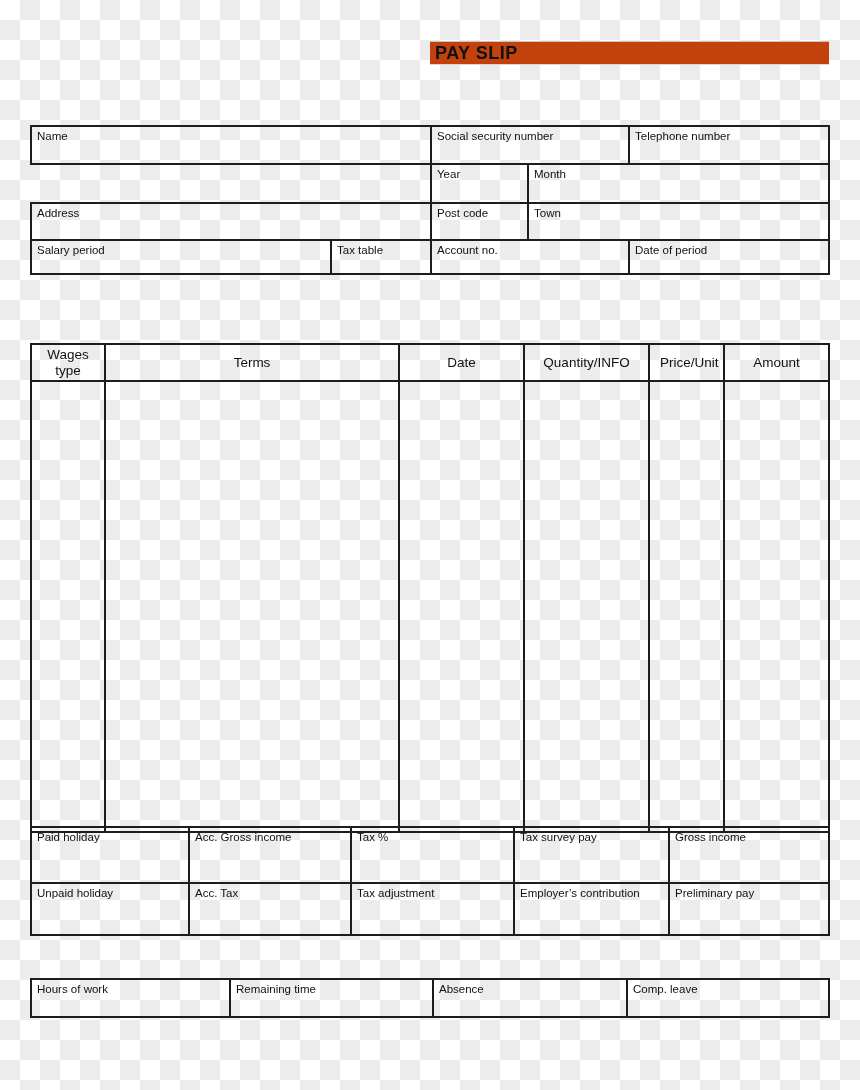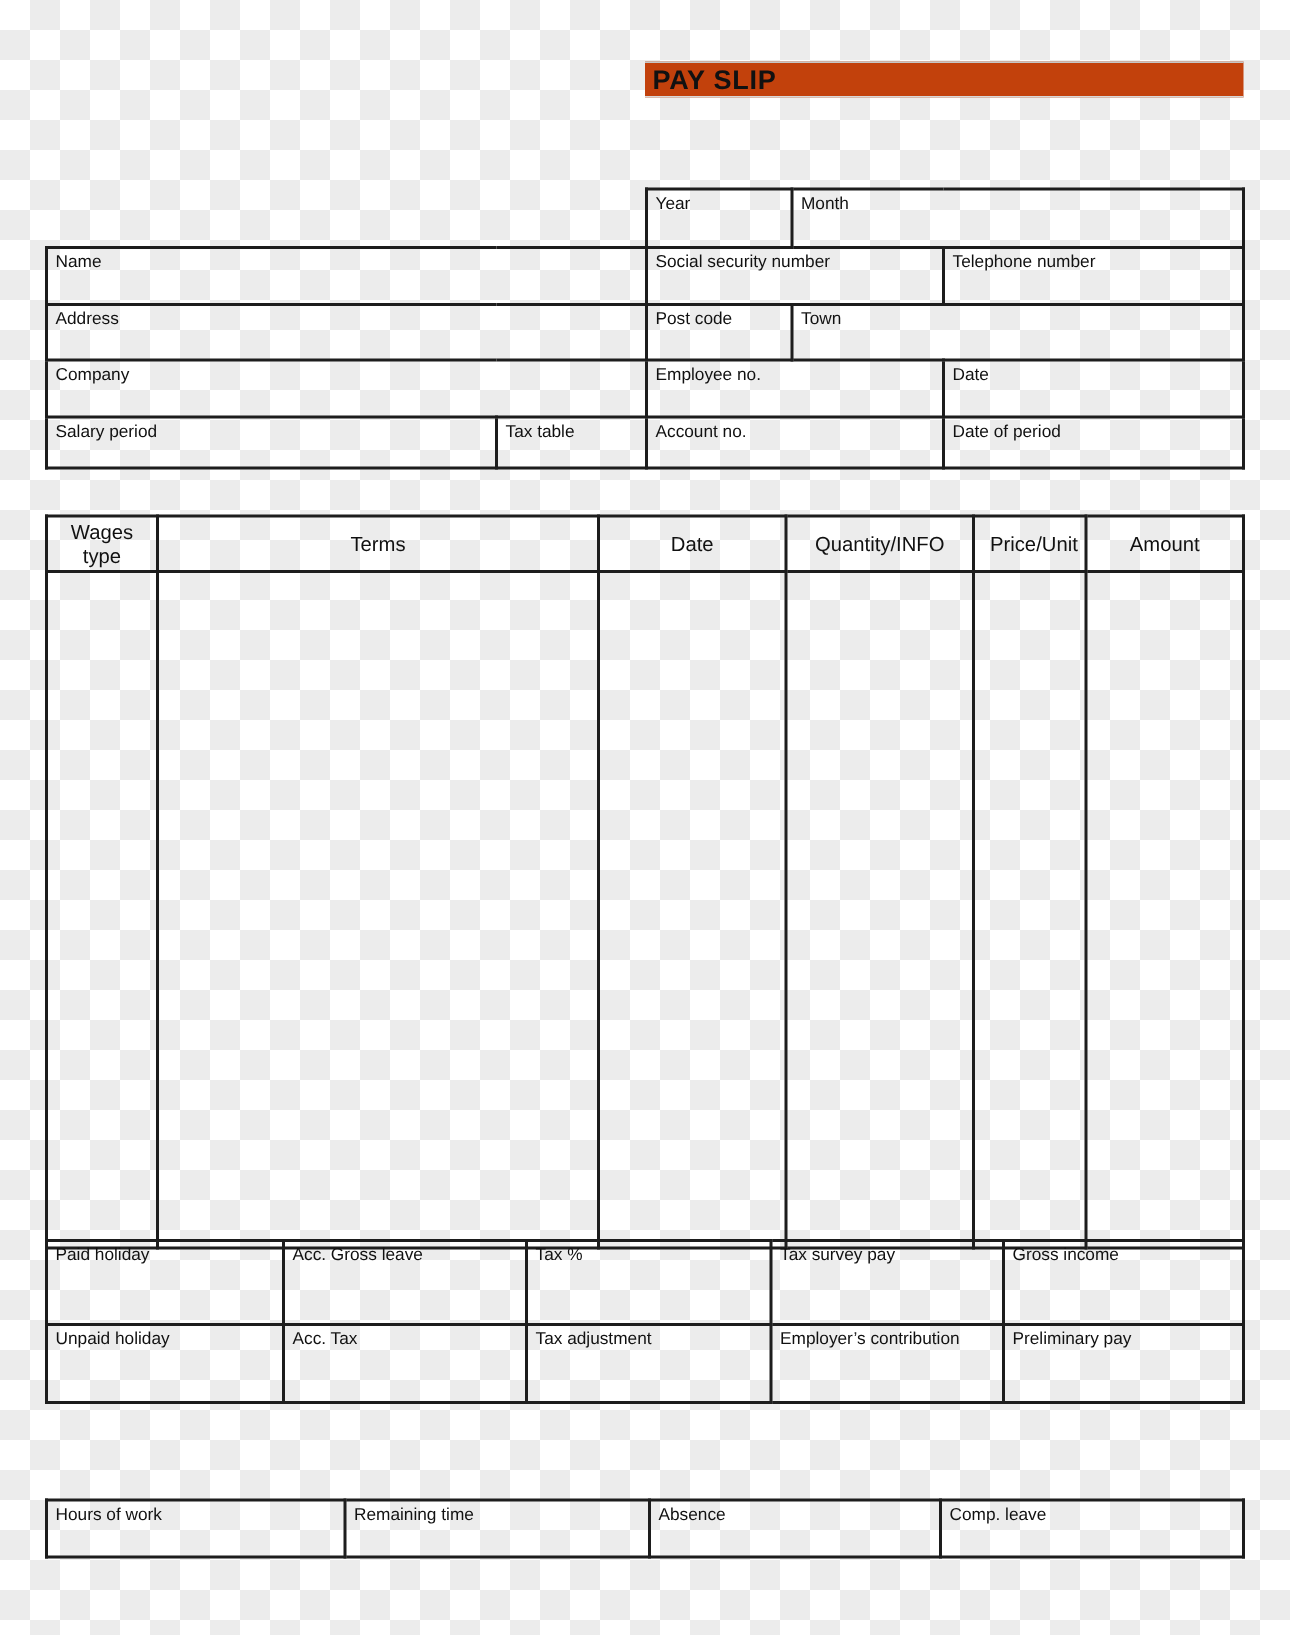--- a/index.html
+++ b/index.html
@@ -53,39 +53,34 @@
 
   <table class="form" style="left:30px; top:125px; width:798px;">
     <colgroup>
       <col style="width:300px">
         <col style="width:100px">
         <col style="width:97px">
       <col style="width:101px">
         <col style="width:200px">
     </colgroup>
     <tbody>
-        <tr style="height:39px">
+        <tr style="height:38px">
+      <td class="cell" colspan="2">Name</td>
+      <td class="cell" colspan="2">Social security number</td>
+      <td class="cell">Telephone number</td>
+    </tr>
+    <tr style="height:39px">
       <td class="void" colspan="2"></td>
       <td class="cell">Year</td>
       <td class="cell" colspan="2">Month</td>
-    </tr>
-    <tr style="height:38px">
-      <td class="cell" colspan="2">Name</td>
-      <td class="cell" colspan="2">Social security number</td>
-      <td class="cell">Telephone number</td>
     </tr>
     <tr style="height:37px">
       <td class="cell" colspan="2">Address</td>
       <td class="cell">Post code</td>
       <td class="cell" colspan="2">Town</td>
-    </tr>
-    <tr style="height:38px">
-      <td class="cell" colspan="2">Company</td>
-      <td class="cell" colspan="2">Employee no.</td>
-      <td class="cell">Date</td>
     </tr>
     <tr style="height:34px">
       <td class="cell">Salary period</td>
       <td class="cell">Tax table</td>
       <td class="cell" colspan="2">Account no.</td>
       <td class="cell">Date of period</td>
     </tr>
   </tbody>
     </table>
 
@@ -122,36 +117,36 @@
     <colgroup>
       <col style="width:158px">
         <col style="width:162px">
         <col style="width:163px">
       <col style="width:155px">
         <col style="width:160px">
     </colgroup>
     <tbody>
         <tr style="height:56px">
       <td class="cell">Paid holiday</td>
-      <td class="cell">Acc. Gross leave</td>
+      <td class="cell">Acc. Gross income</td>
       <td class="cell">Tax %</td>
       <td class="cell">Tax survey pay</td>
       <td class="cell">Gross income</td>
     </tr>
     <tr style="height:52px">
       <td class="cell">Unpaid holiday</td>
       <td class="cell">Acc. Tax</td>
       <td class="cell">Tax adjustment</td>
       <td class="cell">Employer’s contribution</td>
       <td class="cell">Preliminary pay</td>
     </tr>
   </tbody>
     </table>
 
-  <table class="form" style="left:30px; top:999px; width:798px;">
+  <table class="form" style="left:30px; top:978px; width:798px;">
     <colgroup>
       <col style="width:199px">
         <col style="width:203px">
         <col style="width:194px">
         <col style="width:202px">
     </colgroup>
     <tbody>
         <tr style="height:38px">
       <td class="cell">Hours of work</td>
       <td class="cell">Remaining time</td>

